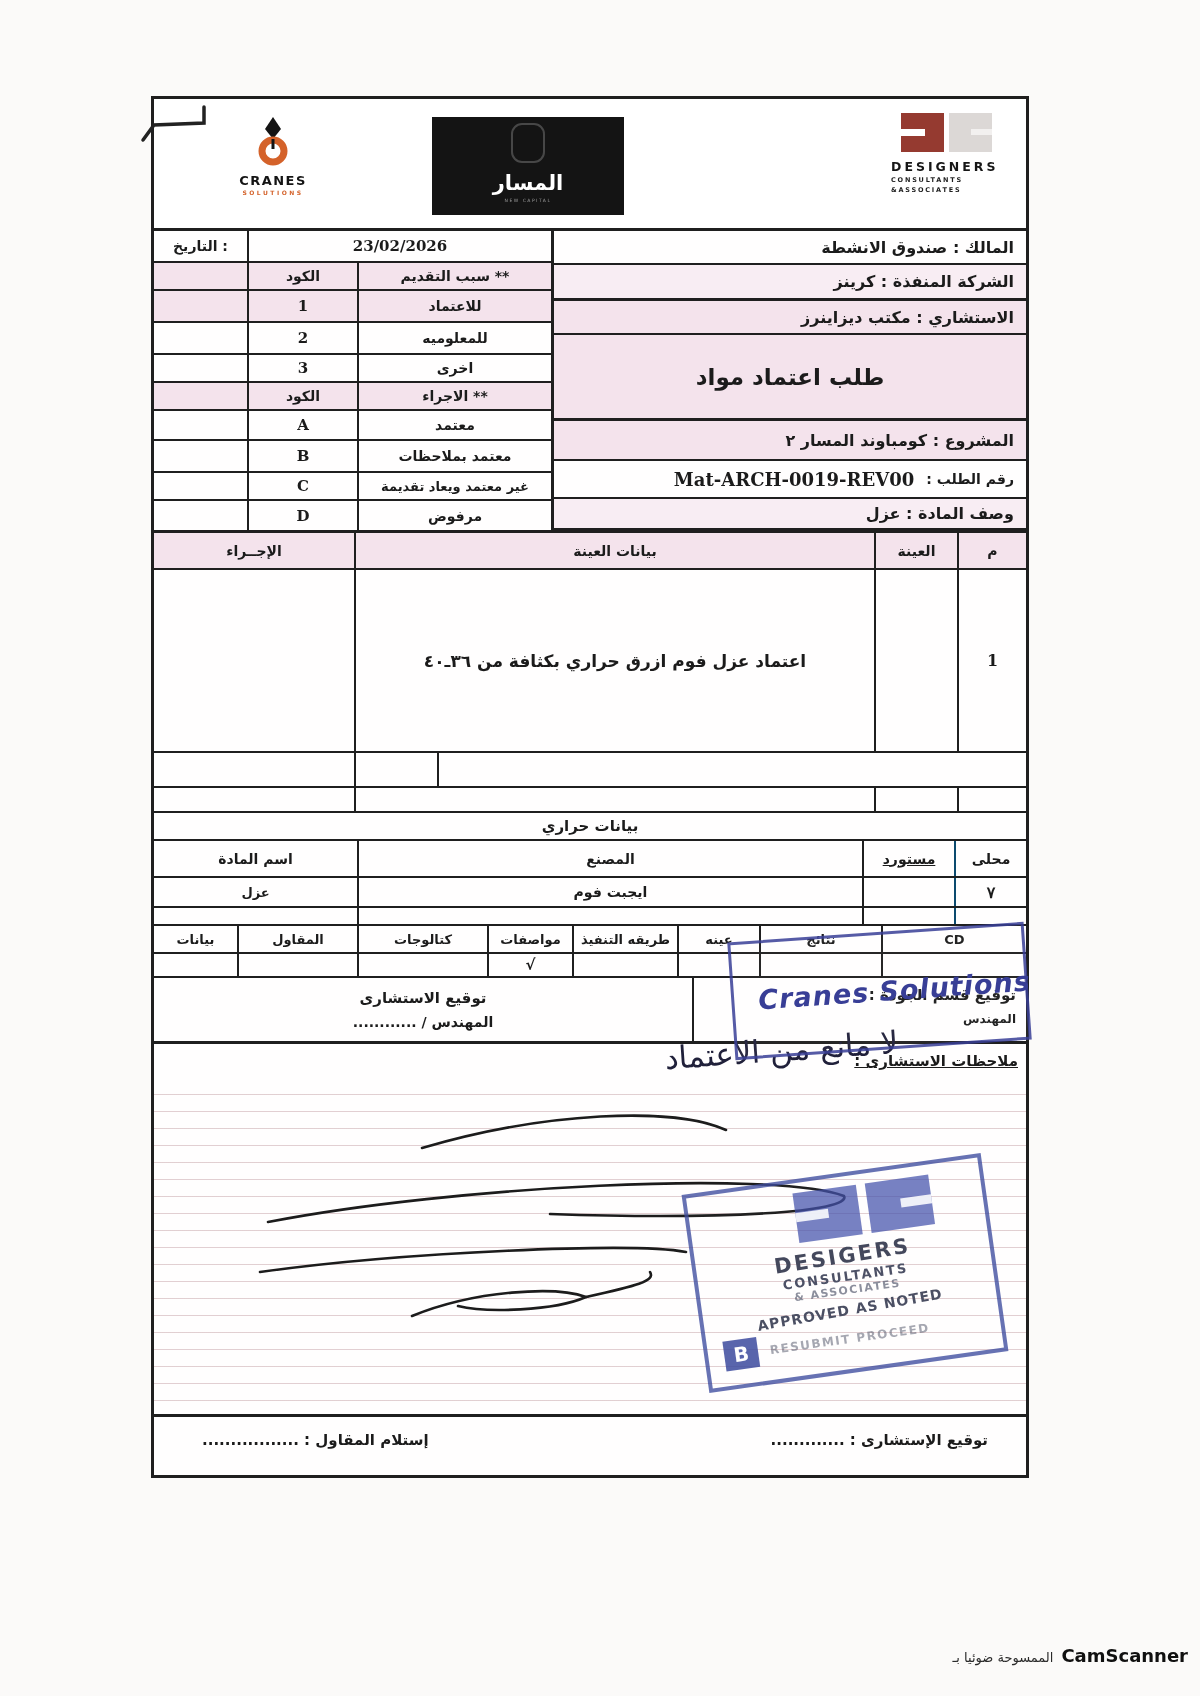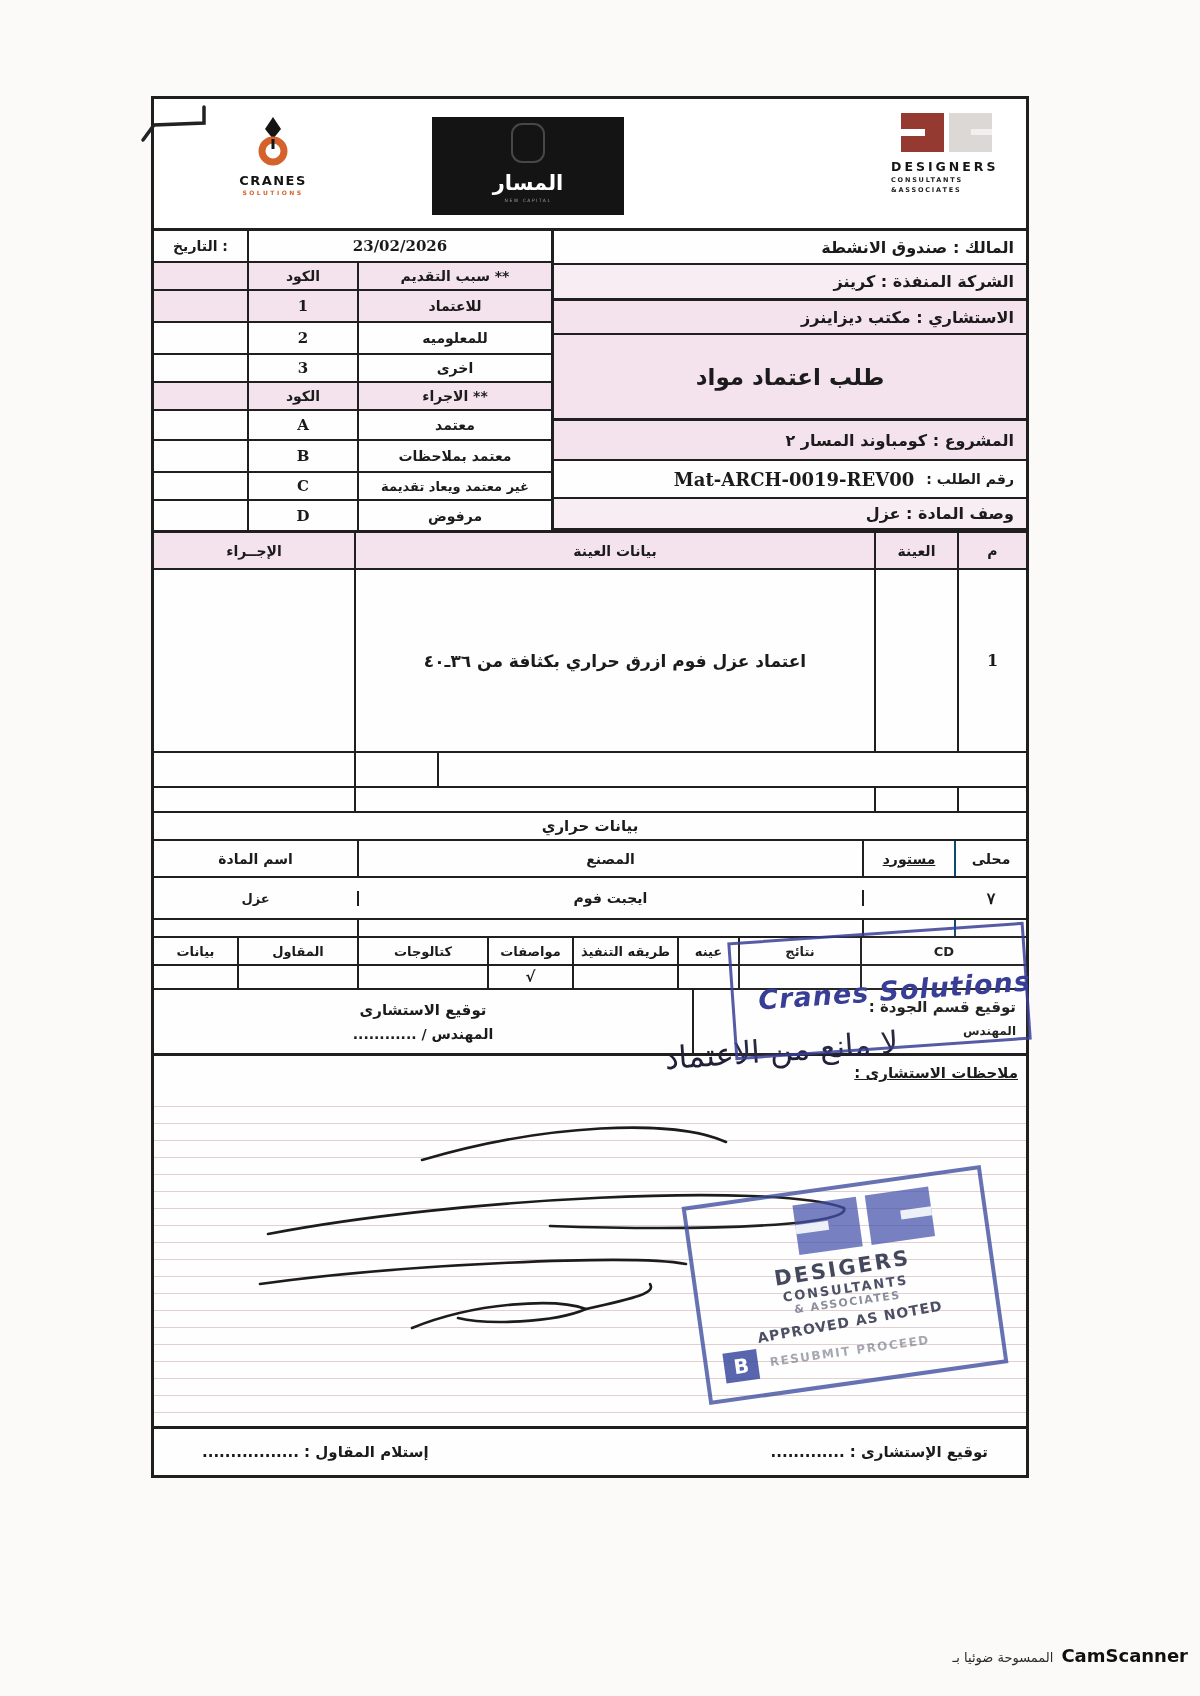--- a/index.html
+++ b/index.html
@@ -76,28 +76,28 @@
   .st-empty { height:25px; }
   .serif-num { font-family:"DejaVu Serif","Liberation Serif",serif; font-weight:bold; font-size:16px; }
   
   .mfr-title { height:28px; border-bottom:2px solid #1f1f1f; display:flex; align-items:center; justify-content:center; font-weight:bold; font-size:15px; }
   .mf-row { display:flex; border-bottom:2px solid #1f1f1f; }
   .mf-mat  { width:205px; border-right:2px solid #1f1f1f; display:flex; align-items:center; justify-content:center; }
   .mf-name { width:505px; border-right:2px solid #1f1f1f; display:flex; align-items:center; justify-content:center; }
   .mf-imp  { width:92px;  border-right:2px solid #0c4a6e; display:flex; align-items:center; justify-content:center;text-decoration:underline; }
   .mf-loc  { flex:1; display:flex; align-items:center; justify-content:center; }
   .mf-head { height:37px; font-weight:bold; font-size:14px; }
-  .mf-val  { height:42px; font-weight:bold;align-items:center; }
+  .mf-val  { height:30px; font-weight:bold; }
   .mf-empty{ height:18px; }
   
   .at-row { display:flex; border-bottom:2px solid #1f1f1f; }
   .at-head { height:28px; font-weight:bold; font-size:13px; }
   .at-val  { height:24px; font-weight:bold; font-size:15px; }
   .at-c { border-right:2px solid #1f1f1f; display:flex; align-items:center; justify-content:center; }
-  .ac1{width:85px} .ac2{width:120px} .ac3{width:130px} .ac4{width:85px} .ac5{width:105px} .ac6{width:61px} .ac7{width:122px} .ac8{flex:1; border-right:none;}
+  .ac1{width:85px} .ac2{width:120px} .ac3{width:130px} .ac4{width:85px} .ac5{width:105px} .ac6{width:82px} .ac7{width:122px} .ac8{flex:1; border-right:none;}
   
   .sig-row { height:66px; display:flex; border-bottom:3px solid #1f1f1f; }
   .sig-left { width:540px; border-right:2px solid #1f1f1f; display:flex; flex-direction:column; align-items:center; justify-content:center; gap:7px; }
   .sig-title { font-weight:bold; font-size:15px; }
   .sig-eng { font-weight:bold; font-size:14px; direction:rtl; }
   .sig-right { flex:1; display:flex; flex-direction:column; align-items:flex-end; padding:8px 10px 0 0; }
   .sig-q { font-weight:bold; font-size:15px; direction:rtl; }
   .sig-q-eng { font-weight:bold; font-size:12px; direction:rtl; margin-top:8px; padding-left:18px; }
   .notes-label-row { height:34px; display:flex; align-items:center; justify-content:flex-end; padding-right:8px; }
   .notes-label { font-weight:bold; font-size:15px; text-decoration:underline; direction:rtl; }

